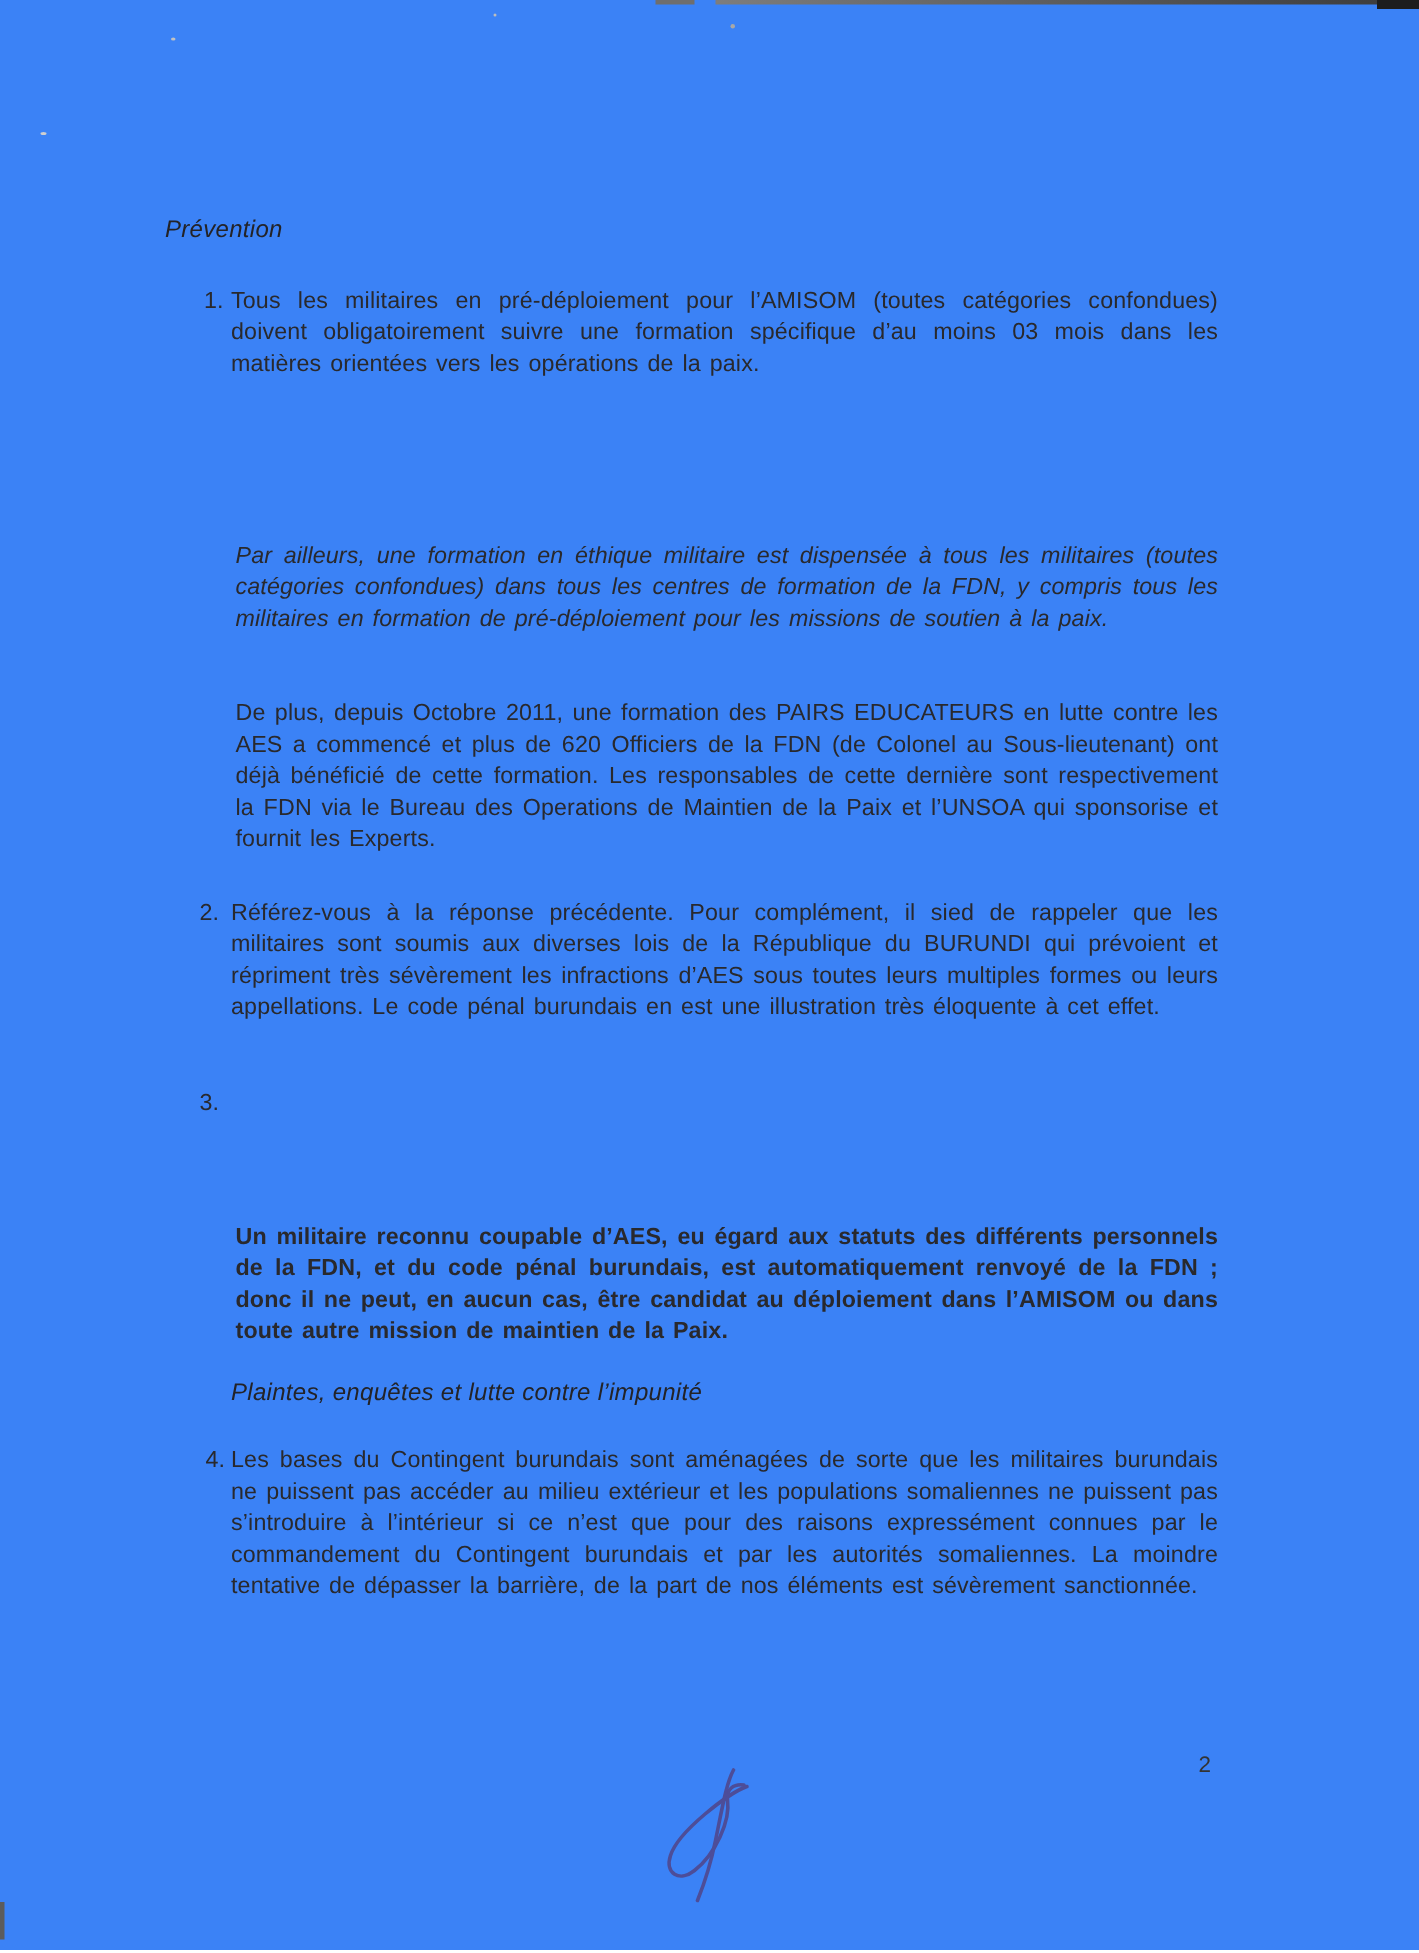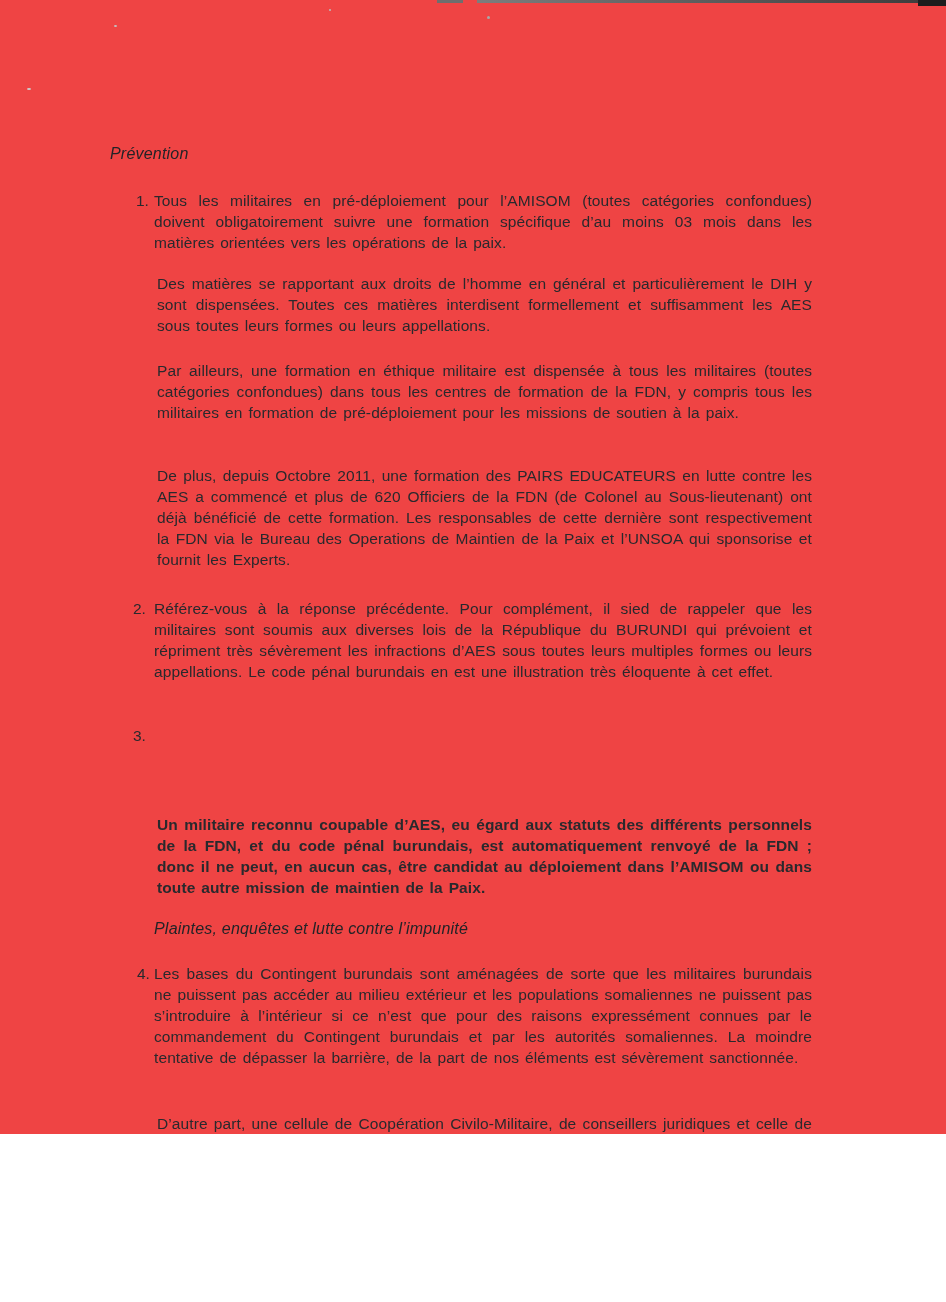--- a/index.html
+++ b/index.html
@@ -3,22 +3,22 @@
 <meta charset="utf-8">
 <style>
   html, body {
     margin: 0;
     padding: 0;
     background: #ffffff;
   }
   .page {
     position: relative;
     width: 946px;
-    height: 1134px;
-    background: #ef4444;
+    height: 1300px;
+    background: #3b82f6;
     font-family: "Liberation Sans", sans-serif;
     color: #29292d;
     overflow: hidden;
   }
   .heading {
     position: absolute;
     font-style: italic;
     font-size: 16px;
     line-height: 20px;
     letter-spacing: 0.2px;
@@ -80,39 +80,37 @@
   <div class="speck speck-1"></div>
   <div class="speck speck-2"></div>
   <div class="speck speck-3"></div>
   <div class="speck speck-4"></div>
 
   <div class="heading" style="left:110px; top:144px;">Prévention</div>
 
   <div class="item-num" style="left:136px; top:190px;">1.</div>
   <div class="para item-text" style="top:190px;">Tous les militaires en pré-déploiement pour l’AMISOM (toutes catégories confondues) doivent obligatoirement suivre une formation spécifique d’au moins 03 mois dans les matières orientées vers les opérations de la paix.</div>
 
-  <div class="para sub-para" style="top:273px;">Des matières se rapportant aux droits de l’homme en général et particulièrement le DIH y sont dispensées. Toutes ces matières interdisent formellement et suffisamment les AES sous toutes leurs formes ou leurs appellations.</div>
 
-  <div class="para sub-para" style="top:360px;">Par ailleurs, une formation en éthique militaire est dispensée à tous les militaires (toutes catégories confondues) dans tous les centres de formation de la FDN, y compris tous les militaires en formation de pré-déploiement pour les missions de soutien à la paix.</div>
+  <div class="para sub-para" style="top:360px;font-style:italic;">Par ailleurs, une formation en éthique militaire est dispensée à tous les militaires (toutes catégories confondues) dans tous les centres de formation de la FDN, y compris tous les militaires en formation de pré-déploiement pour les missions de soutien à la paix.</div>
 
   <div class="para sub-para" style="top:465px;">De plus, depuis Octobre 2011, une formation des PAIRS EDUCATEURS en lutte contre les AES a commencé et plus de 620 Officiers de la FDN (de Colonel au Sous-lieutenant) ont déjà bénéficié de cette formation. Les responsables de cette dernière sont respectivement la FDN via le Bureau des Operations de Maintien de la Paix et l’UNSOA qui sponsorise et fournit les Experts.</div>
 
   <div class="item-num" style="left:133px; top:598px;">2.</div>
   <div class="para item-text" style="top:598px;">Référez-vous à la réponse précédente. Pour complément, il sied de rappeler que les militaires sont soumis aux diverses lois de la République du BURUNDI qui prévoient et répriment très sévèrement les infractions d’AES sous toutes leurs multiples formes ou leurs appellations. Le code pénal burundais en est une illustration très éloquente à cet effet.</div>
 
   <div class="item-num" style="left:133px; top:725px;">3.</div>
 
   <div class="para sub-para" style="top:814px;font-weight:bold;">Un militaire reconnu coupable d’AES, eu égard aux statuts des différents personnels de la FDN, et du code pénal burundais, est automatiquement renvoyé de la FDN ; donc il ne peut, en aucun cas, être candidat au déploiement dans l’AMISOM ou dans toute autre mission de maintien de la Paix.</div>
 
   <div class="heading" style="left:110px; top:919px;margin-left:44px;">Plaintes, enquêtes et lutte contre l’impunité</div>
 
   <div class="item-num" style="left:137px; top:963px;">4.</div>
   <div class="para item-text" style="top:963px;">Les bases du Contingent burundais sont aménagées de sorte que les militaires burundais ne puissent pas accéder au milieu extérieur et les populations somaliennes ne puissent pas s’introduire à l’intérieur si ce n’est que pour des raisons expressément connues par le commandement du Contingent burundais et par les autorités somaliennes. La moindre tentative de dépasser la barrière, de la part de nos éléments est sévèrement sanctionnée.</div>
 
-  <div class="para sub-para" style="top:1113px;">D’autre part, une cellule de Coopération Civilo-Militaire, de conseillers juridiques et celle de la recherche du renseignement sont attachées à l’Etat-Major du</div>
 
   <div class="page-number">2</div>
 
   <svg class="signature" viewBox="0 0 84 94" xmlns="http://www.w3.org/2000/svg">
     <g fill="none" stroke="#4d4d98" stroke-width="2.4" stroke-linecap="round">
       <path d="M62,15 C50,19 16,45 11,61 C7,73 17,79 27,71 C41,60 51,38 49,24 C48,17 53,13 60,14"></path>
       <path d="M53,4 C48,13 45,32 41,51 C38,66 33,81 29,91"></path>
     </g>
   </svg>
 

